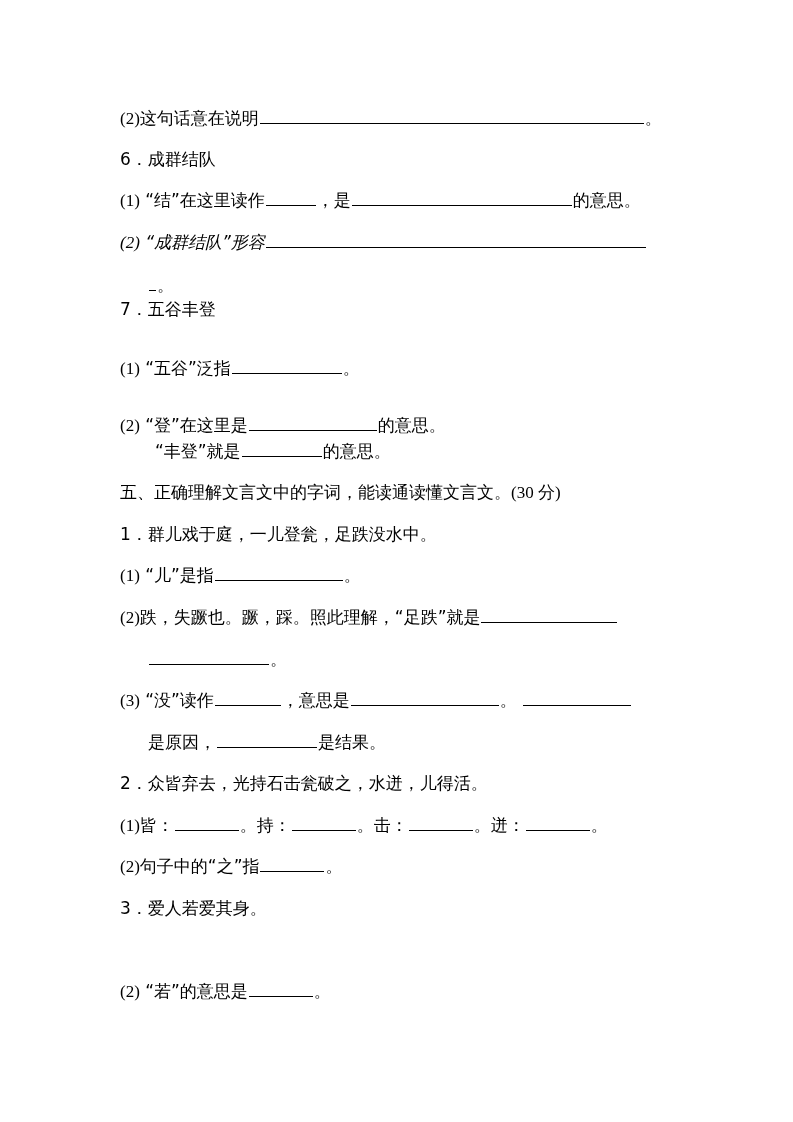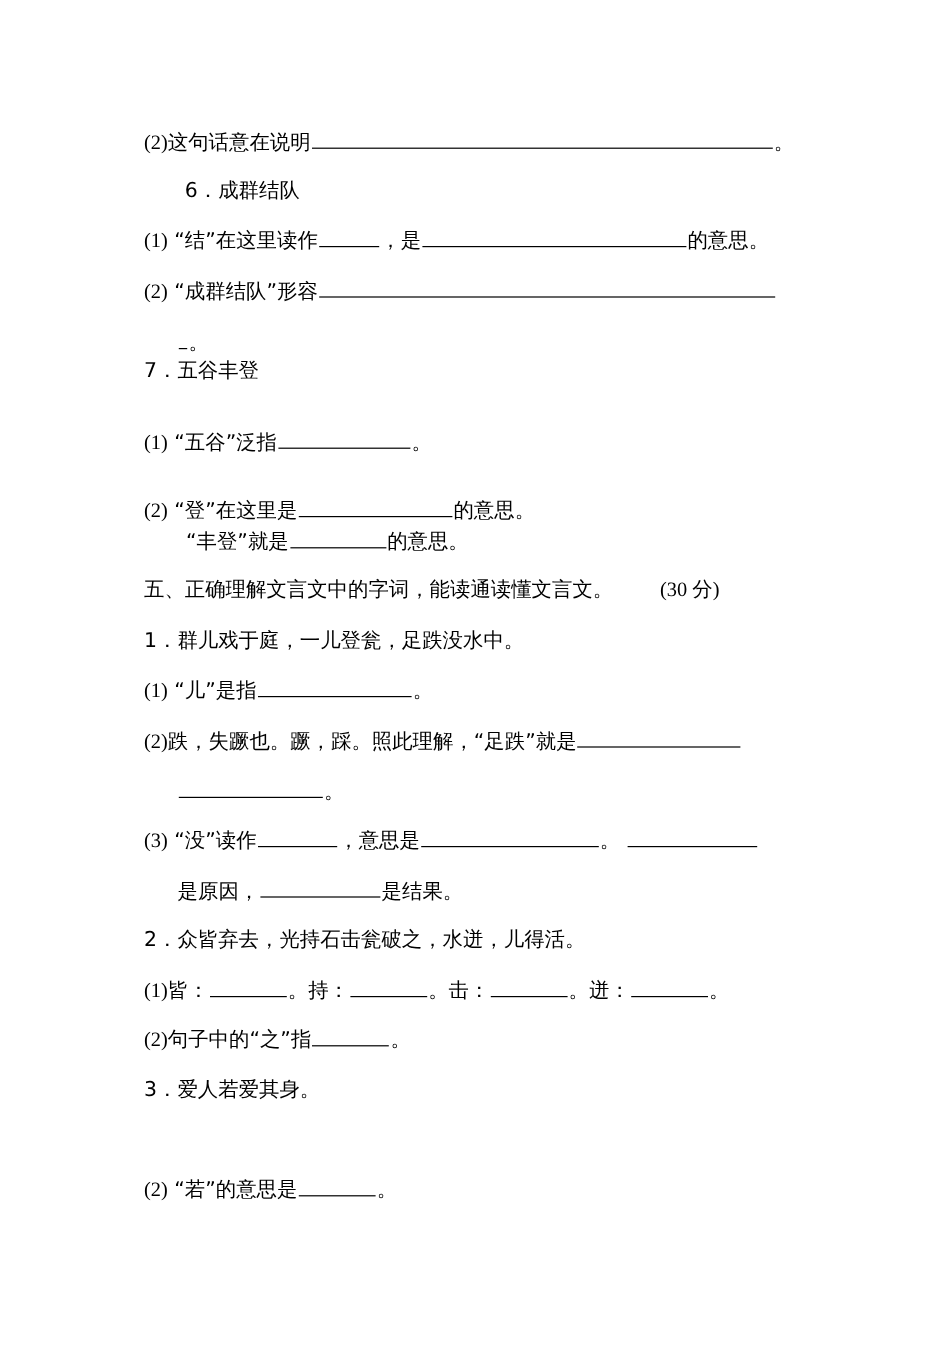--- a/index.html
+++ b/index.html
@@ -38,38 +38,38 @@
       font-family: "Liberation Serif", "DejaVu Serif", serif;
       font-size: 17px;
     }
     .blank {
       display: inline-block;
       border-bottom: 1px solid #000;
       height: 17px;
       vertical-align: baseline;
       margin: 0 1px;
     }
-    .serif { font-family: "Liberation Serif", "DejaVu Serif", serif; margin-left: 39px; }
+    .serif { font-family: "Liberation Serif", "DejaVu Serif", serif; }
   </style>
 </head>
 <body>
 
 <div class="page">
 
   <div class="line" style="top:106px;">
     <span class="num">(2)</span><span>这句话意在说明</span><span class="blank" style="width:384px;"></span><span>。</span>
   </div>
 
-  <div class="line" style="top:147px;margin-left:34px;">6．成群结队</div>
+  <div class="line" style="top:147px;">6．成群结队</div>
 
   <div class="line" style="top:188px;">
     <span class="num">(1)</span>&nbsp;<span>“结”在这里读作</span><span class="blank" style="width:50px;"></span><span>，是</span><span class="blank" style="width:220px;"></span><span>的意思。</span>
   </div>
 
-  <div class="line" style="top:230px;">
+  <div class="line" style="top:230px;font-style:italic;">
     <span class="num">(2)</span>&nbsp;<span>“成群结队”形容</span><span class="blank" style="width:380px;"></span>
   </div>
 
   <div class="line indent" style="top:273px;">
     <span class="blank" style="width:7px;"></span><span>。</span>
   </div>
 
   <div class="line" style="top:297px;">7．五谷丰登</div>
 
   <div class="line" style="top:356px;">

